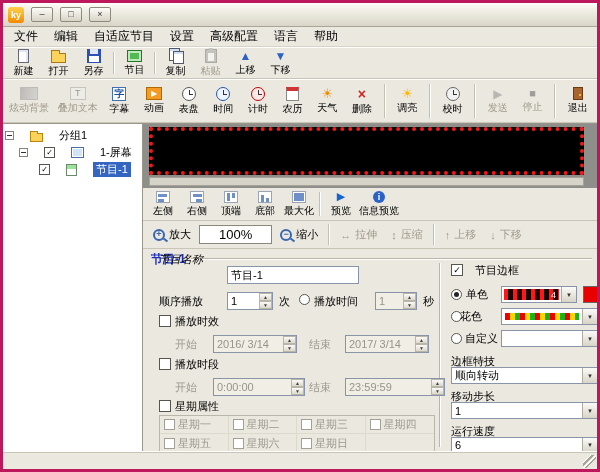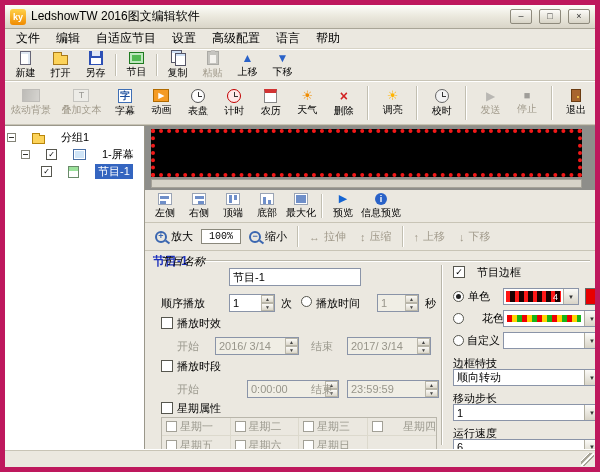--- a/index.html
+++ b/index.html
@@ -1,19 +1,19 @@
 <!DOCTYPE html>
 <html><head>
 <meta charset="utf-8">
 <style>
   * { box-sizing: border-box; margin: 0; padding: 0; }
   html,body { width:600px; height:472px; overflow:hidden; }
   body { font-family:"Liberation Sans","DejaVu Sans",sans-serif; font-size:12px; color:#000; background:#ebe8e0; }
 
-  .window { width:600px; height:472px; border:5px solid #be185d; background:#ebe8e0; display:flex; flex-direction:column; }
+  .window { width:600px; height:472px; border:3px solid #be185d; background:#ebe8e0; display:flex; flex-direction:column; }
 
   
   .titlebar { height:24px; flex:none; display:flex; align-items:center; gap:5px; padding:0 5px;
     background:linear-gradient(#fdfdfa,#eceadf 45%,#d9d5c8); border-bottom:1px solid #a9a597; }
   .app-icon { width:16px; height:16px; flex:none; border-radius:3px; background:linear-gradient(#ffd24a,#f08a00);
     color:#fff; font-size:9px; font-weight:bold; display:flex; align-items:center; justify-content:center; }
   .title-text { flex:1; white-space:nowrap; overflow:hidden; }
   .win-btn { width:22px; height:15px; margin-left:2px; font-size:9px; line-height:1; color:#333;
     background:linear-gradient(#fcfbf8,#d8d4c6); border:1px solid #8e8a7c; border-radius:2px;
     display:inline-flex; align-items:center; justify-content:center; }
@@ -116,21 +116,21 @@
   
   .zoombar { height:28px; flex:none; display:flex; align-items:center; padding:0 4px; gap:2px;
     border-bottom:1px solid #c8c4b6; white-space:nowrap; overflow:hidden; }
   .zbtn { display:inline-flex; align-items:center; gap:4px; padding:2px 6px; font-size:11px; }
   .zbtn.dis { color:#a19a8b; }
   .zbtn.dis .zic, .zbtn.dis .ic-mag { color:#a19a8b; border-color:#a19a8b; }
   .ic-mag { width:12px; height:12px; border:2px solid #3a66b0; border-radius:50%; position:relative;
     display:flex; align-items:center; justify-content:center; font-size:9px; line-height:1; color:#3a66b0; font-weight:bold; }
   .ic-mag::after { content:""; position:absolute; width:5px; height:2px; background:#3a66b0; right:-5px; bottom:-2px; transform:rotate(38deg); }
   .zic { font-size:11px; color:#5a5850; }
-  .zoom-val { border:1px solid #8a887c; background:#fff; padding:1px 7px; font-size:10px;font-family:Liberation Mono, monospace; }
+  .zoom-val { border:1px solid #8a887c; background:#fff; padding:1px 19px; font-size:13px; }
 
   
   .form { flex:1; position:relative; font-size:11px; overflow:hidden; }
   .form-header { position:absolute; left:8px; top:2px; color:#1b2fbd; font-weight:bold; font-size:12px; }
   .hline { position:absolute; left:48px; right:5px; top:9px; height:2px; border-top:1px solid #b9b6a9; border-bottom:1px solid #fff; }
   .vline { position:absolute; left:296px; top:14px; bottom:4px; width:2px; border-left:1px solid #b9b6a9; border-right:1px solid #fff; }
   .flabel { position:absolute; white-space:nowrap; line-height:13px; }
   .flabel.dis { color:#9b998e; }
   .tinput { position:absolute; border:1px solid #8a94a8; background:#fff; display:flex; align-items:center; padding:0 3px; height:18px; }
   .spinfield { position:absolute; display:flex; align-items:stretch; border:1px solid #8a94a8; background:#fff; height:18px; }
@@ -147,37 +147,36 @@
   .combo .cval { flex:1; display:flex; align-items:center; padding:0 3px; overflow:hidden; white-space:nowrap; }
   .combo .carrow { width:15px; flex:none; display:flex; align-items:center; justify-content:center; font-size:6px; color:#333;
     background:linear-gradient(#fbfaf7,#d8d4c7); border-left:1px solid #b0ad9f; }
   .mono-strip { flex:1; margin:2px; background:#000 repeating-linear-gradient(90deg,#ff1616 0 4px,#1a0000 4px 9px);
     display:flex; align-items:center; justify-content:flex-end; color:#fff; font-size:9px; padding-right:3px; }
   .flower-strip { flex:1; margin:4px 3px; background:repeating-linear-gradient(90deg,#f00000 0 5px,#ffd400 5px 10px,#18b418 10px 15px); }
   .swatch { position:absolute; width:15px; height:17px; background:#e80000; border:1px solid #666; }
   .week-grid { position:absolute; left:16px; top:166px; width:276px; height:38px; border:1px solid #b9b6ab;
     display:grid; grid-template-columns:repeat(4,1fr); grid-template-rows:1fr 1fr; }
   .wcell { display:flex; align-items:center; gap:3px; padding-left:4px; border-right:1px solid #dcd9cd; border-bottom:1px solid #dcd9cd; }
-  .wcell:nth-child(4n) { border-right:none;justify-content:space-between; } .wcell:nth-child(n+5) { border-bottom:none; }
+  .wcell:nth-child(4n) { border-right:none; } .wcell:nth-child(n+5) { border-bottom:none; }
   .wcb { width:11px; height:11px; flex:none; background:#fff; border:1px solid #a2a096; }
   .wlbl { color:#9b998e; }
 
   
   .statusbar { height:18px; flex:none; border-top:1px solid #fff; position:relative; background:#ebe8e0; box-shadow:inset 0 1px 0 #c8c4b6; }
   .grip { position:absolute; right:1px; bottom:1px; width:13px; height:13px;
     background:linear-gradient(135deg,transparent 0 5px,#fff 5px 6px,#a7a396 6px 8px,transparent 8px 9px,#fff 9px 10px,#a7a396 10px 12px,transparent 12px); }
 </style>
 </head>
 <body>
 
 <div class="window">
 
   <div class="titlebar">
     <span class="app-icon">ky</span>
-    <span class="title-text">LedshowTW 2016图文编辑软件</span>
     <span class="win-btn">–</span>
     <span class="win-btn">□</span>
     <span class="win-btn">×</span>
   </div>
 
   <div class="menubar">
     <span class="menu-item">文件</span>
     <span class="menu-item">编辑</span>
     <span class="menu-item">自适应节目</span>
     <span class="menu-item">设置</span>
@@ -238,20 +237,24 @@
     </div>
     <div class="tbtn tb2">
       <span class="ic ic-anim">▶</span>
       <span>动画</span>
     </div>
     <div class="tbtn tb2">
       <span class="ic ic-clockface"></span>
       <span>表盘</span>
     </div>
     <div class="tbtn tb2">
+      <span class="ic ic-clockface ic-time"></span>
+      <span>时间</span>
+    </div>
+    <div class="tbtn tb2">
       <span class="ic ic-clockface ic-timer"></span>
       <span>计时</span>
     </div>
     <div class="tbtn tb2">
       <span class="ic ic-lunar"></span>
       <span>农历</span>
     </div>
     <div class="tbtn tb2">
       <span class="ic ch-weather">☀</span>
       <span>天气</span>
@@ -429,29 +432,29 @@
           <span class="val">2017/ 3/14</span>
           <span class="spinner">
             <span class="sbtn">▲</span>
             <span class="sbtn">▼</span>
           </span>
         </div>
 
         <span class="cbx" style="left:16px;top:109px;"></span>
         <span class="flabel" style="left:32px;top:109px;">播放时段</span>
         <span class="flabel dis" style="left:32px;top:132px;">开始</span>
-        <div class="spinfield dis" style="left:70px;top:129px;width:92px;margin-left:32px;">
+        <div class="spinfield dis" style="left:70px;top:129px;width:92px;">
           <span class="val">0:00:00</span>
           <span class="spinner">
             <span class="sbtn">▲</span>
             <span class="sbtn">▼</span>
           </span>
         </div>
         <span class="flabel dis" style="left:166px;top:132px;">结束</span>
-        <div class="spinfield dis" style="left:202px;top:129px;width:92px;">
+        <div class="spinfield dis" style="left:202px;top:129px;width:100px;">
           <span class="val">23:59:59</span>
           <span class="spinner">
             <span class="sbtn">▲</span>
             <span class="sbtn">▼</span>
           </span>
         </div>
 
         <span class="cbx" style="left:16px;top:151px;"></span>
         <span class="flabel" style="left:32px;top:151px;">星期属性</span>
         <div class="week-grid">
@@ -495,21 +498,21 @@
         <span class="flabel" style="left:323px;top:39px;">单色</span>
         <div class="combo" style="left:358px;top:37px;width:76px;">
           <span class="mono-strip">
               <span>4</span>
             </span>
           <span class="carrow">▼</span>
         </div>
         <span class="swatch" style="left:440px;top:37px;"></span>
 
         <span class="rdo" style="left:308px;top:62px;"></span>
-        <span class="flabel" style="left:337px;top:61px;">花色</span>
+        <span class="flabel" style="left:317px;top:61px;">花色</span>
         <div class="combo" style="left:358px;top:59px;width:97px;">
           <span class="flower-strip"></span>
           <span class="carrow">▼</span>
         </div>
 
         <span class="rdo" style="left:308px;top:84px;"></span>
         <span class="flabel" style="left:322px;top:83px;">自定义</span>
         <div class="combo" style="left:358px;top:81px;width:97px;">
           <span class="cval"></span>
           <span class="carrow">▼</span>

